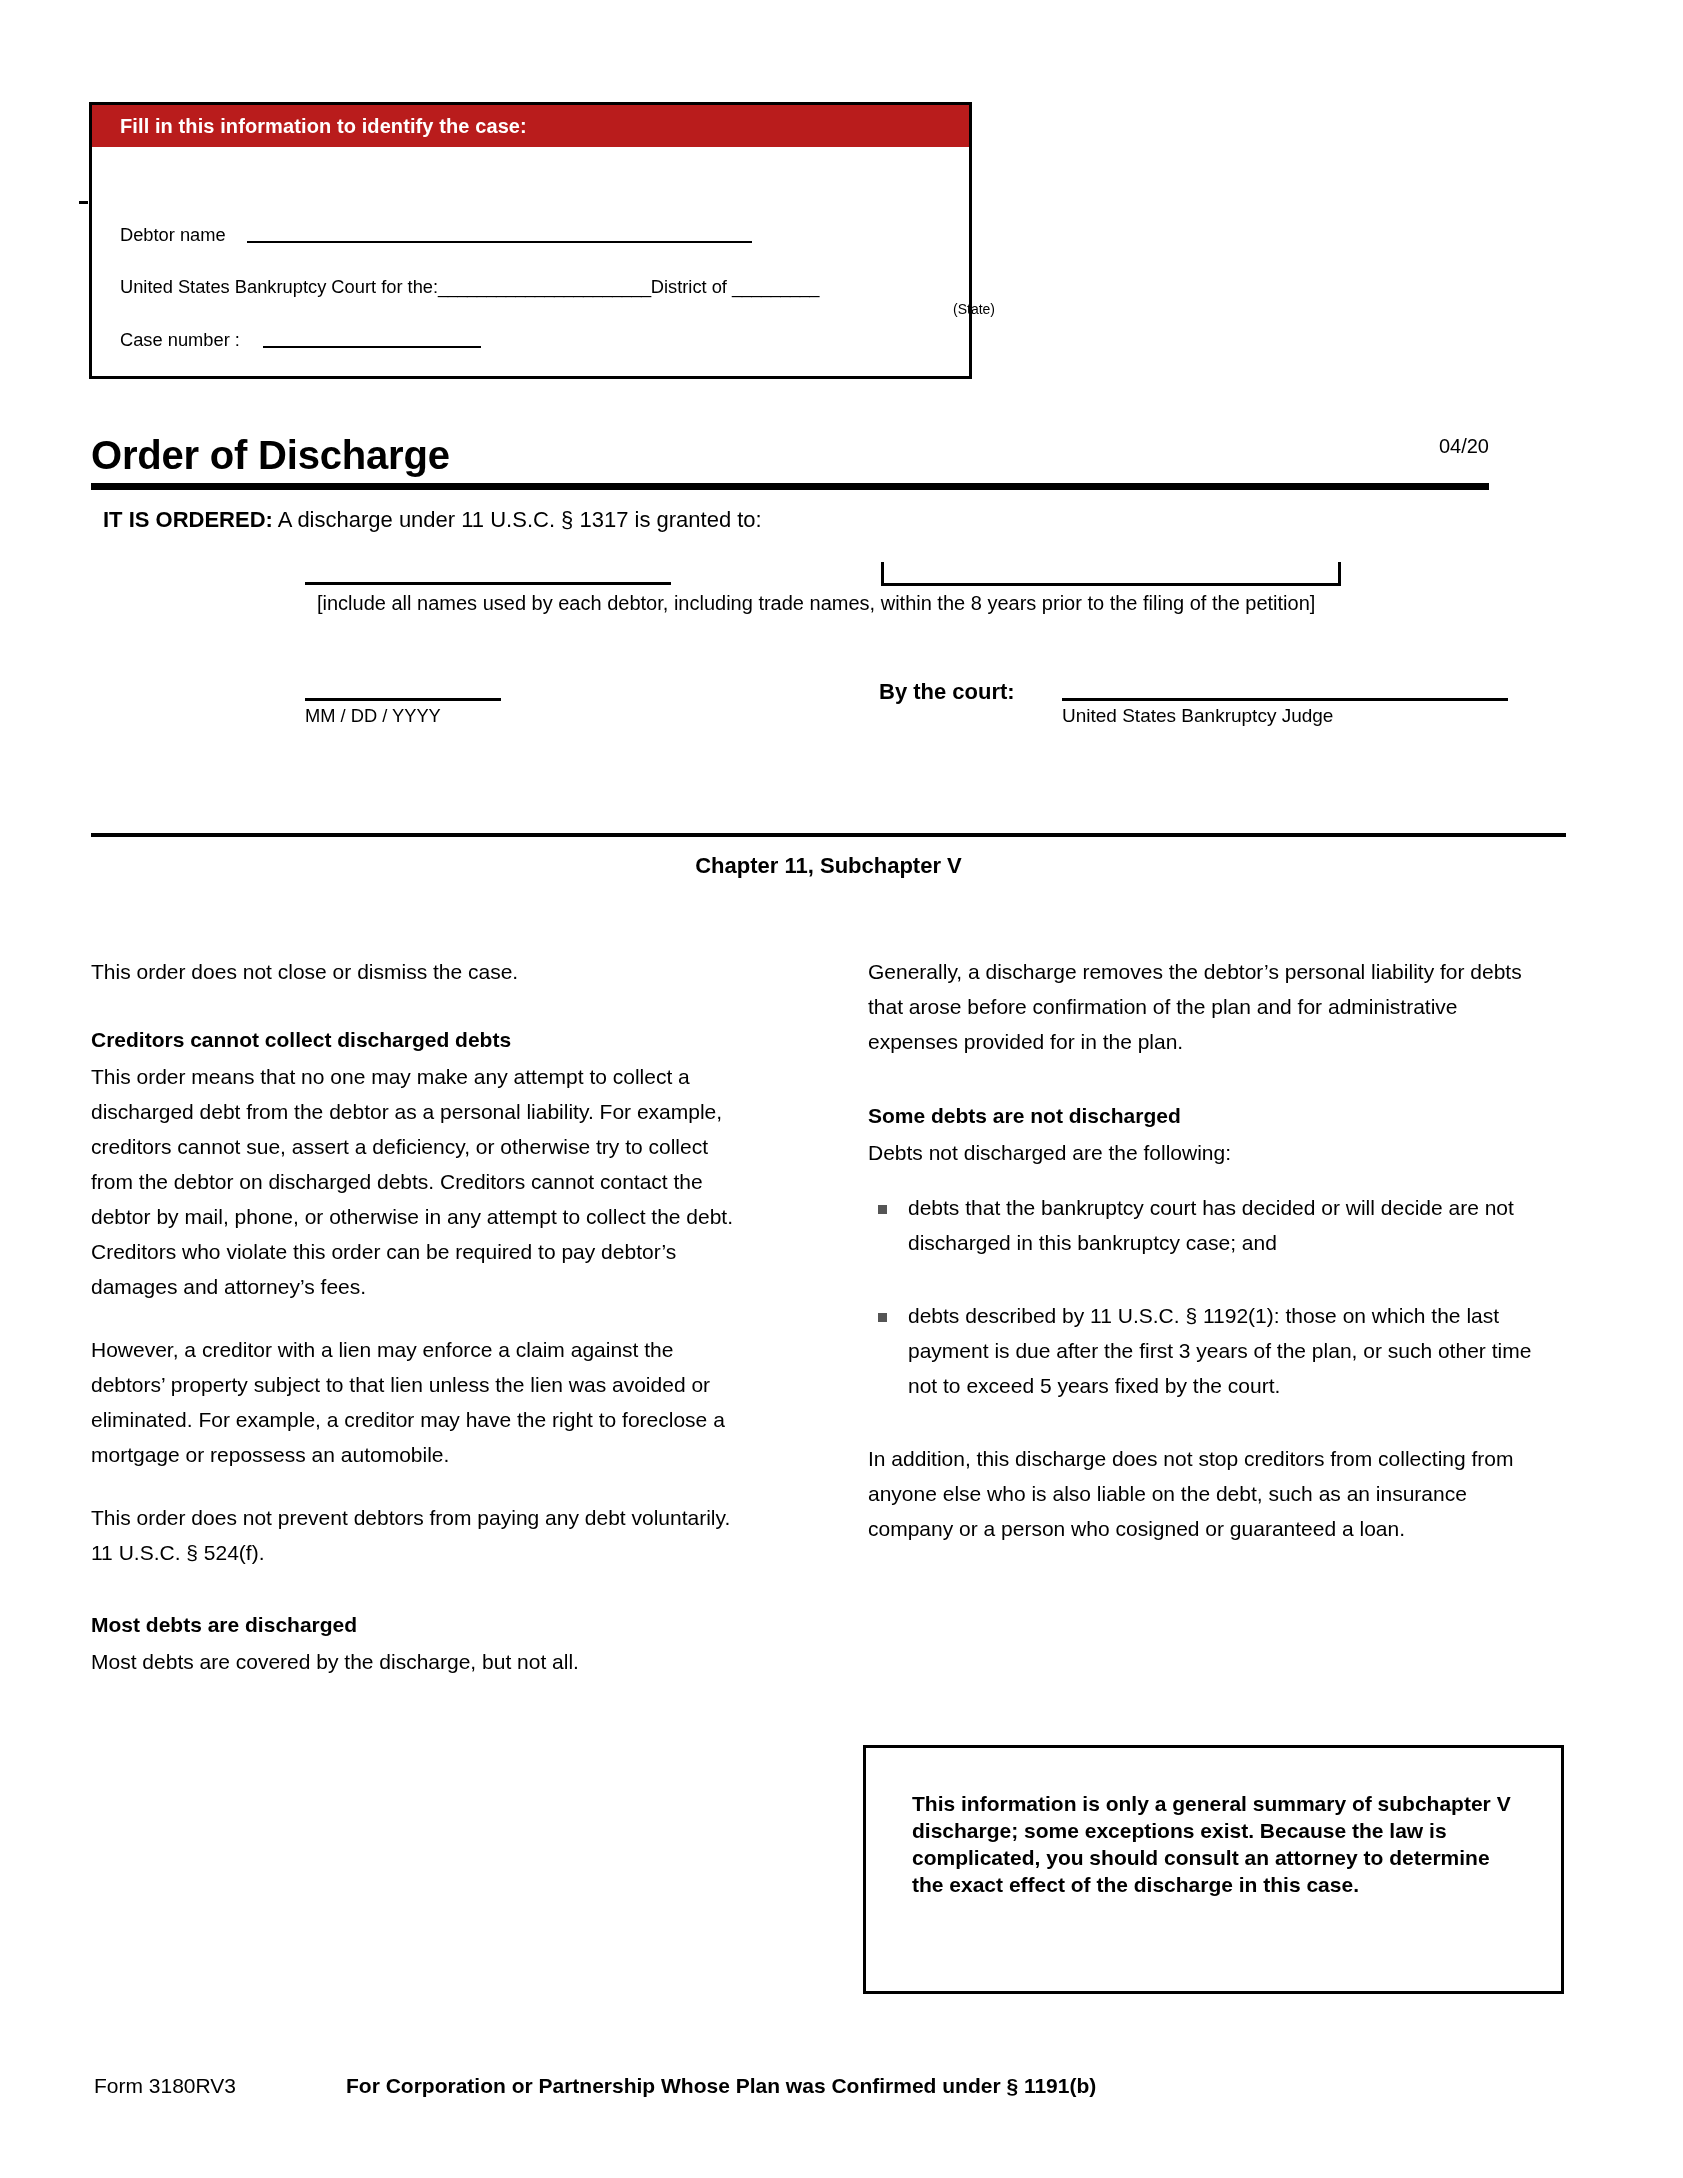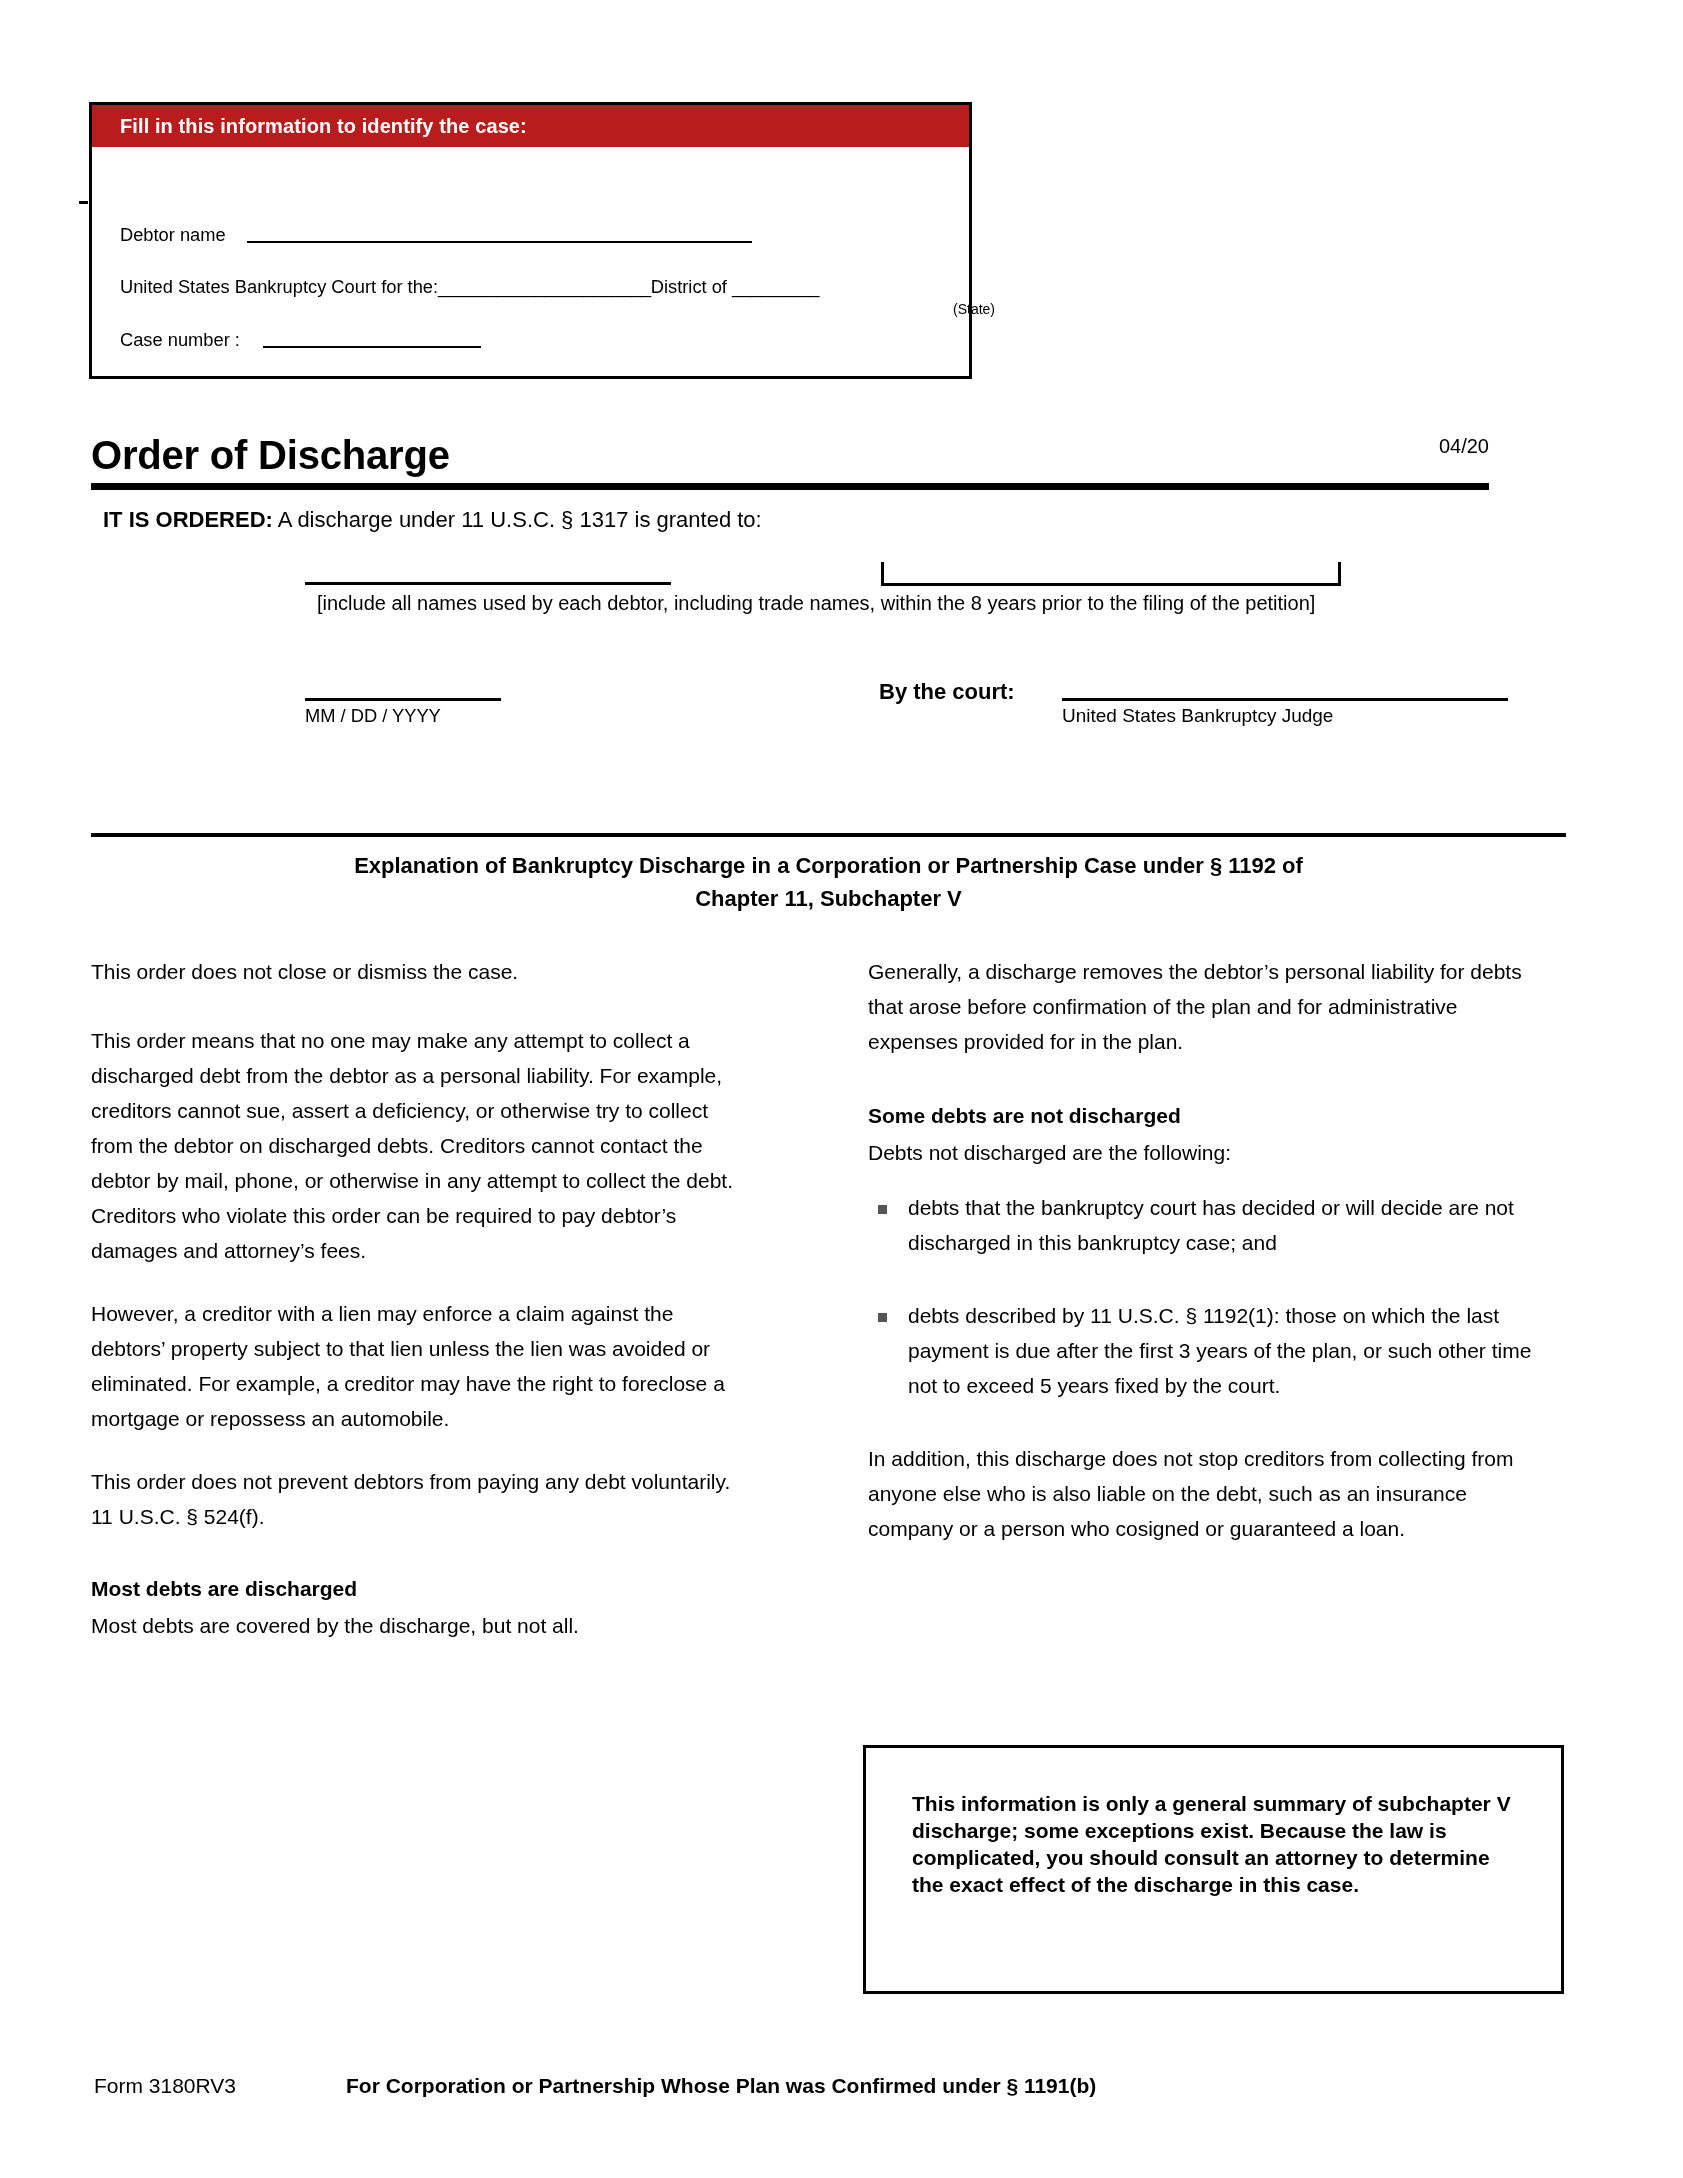--- a/index.html
+++ b/index.html
@@ -316,26 +316,26 @@
 
   <div class="date-blank"></div>
   <div class="date-note">MM / DD / YYYY</div>
 
   <div class="by-court-label">By the court:</div>
   <div class="court-blank"></div>
   <div class="judge-note">United States Bankruptcy Judge</div>
 
   <div class="section-rule"></div>
   <div class="section-heading">
-    <div>Explanation of Bankruptcy Discharge in a Corporation or Partnership Case under § 1192 of</div>
     <div>Chapter 11, Subchapter V</div>
   </div>
 
   <div class="col col-left">
     <p class="lead">This order does not close or dismiss the case.</p>
+    <h3>Creditors cannot collect discharged debts</h3>
     <p>This order means that no one may make any attempt to collect a discharged debt from the debtor as a personal liability. For example, creditors cannot sue, assert a deficiency, or otherwise try to collect from the debtor on discharged debts. Creditors cannot contact the debtor by mail, phone, or otherwise in any attempt to collect the debt. Creditors who violate this order can be required to pay debtor’s damages and attorney’s fees.</p>
     <p>However, a creditor with a lien may enforce a claim against the debtors’ property subject to that lien unless the lien was avoided or eliminated. For example, a creditor may have the right to foreclose a mortgage or repossess an automobile.</p>
     <p style="margin-bottom:38px">This order does not prevent debtors from paying any debt voluntarily. 11 U.S.C. § 524(f).</p>
     <h3>Most debts are discharged</h3>
     <p class="tight">Most debts are covered by the discharge, but not all.</p>
   </div>
 
   <div class="col col-right">
     <p style="margin-bottom:40px">Generally, a discharge removes the debtor’s personal liability for debts that arose before confirmation of the plan and for administrative expenses provided for in the plan.</p>
     <h3>Some debts are not discharged</h3>

